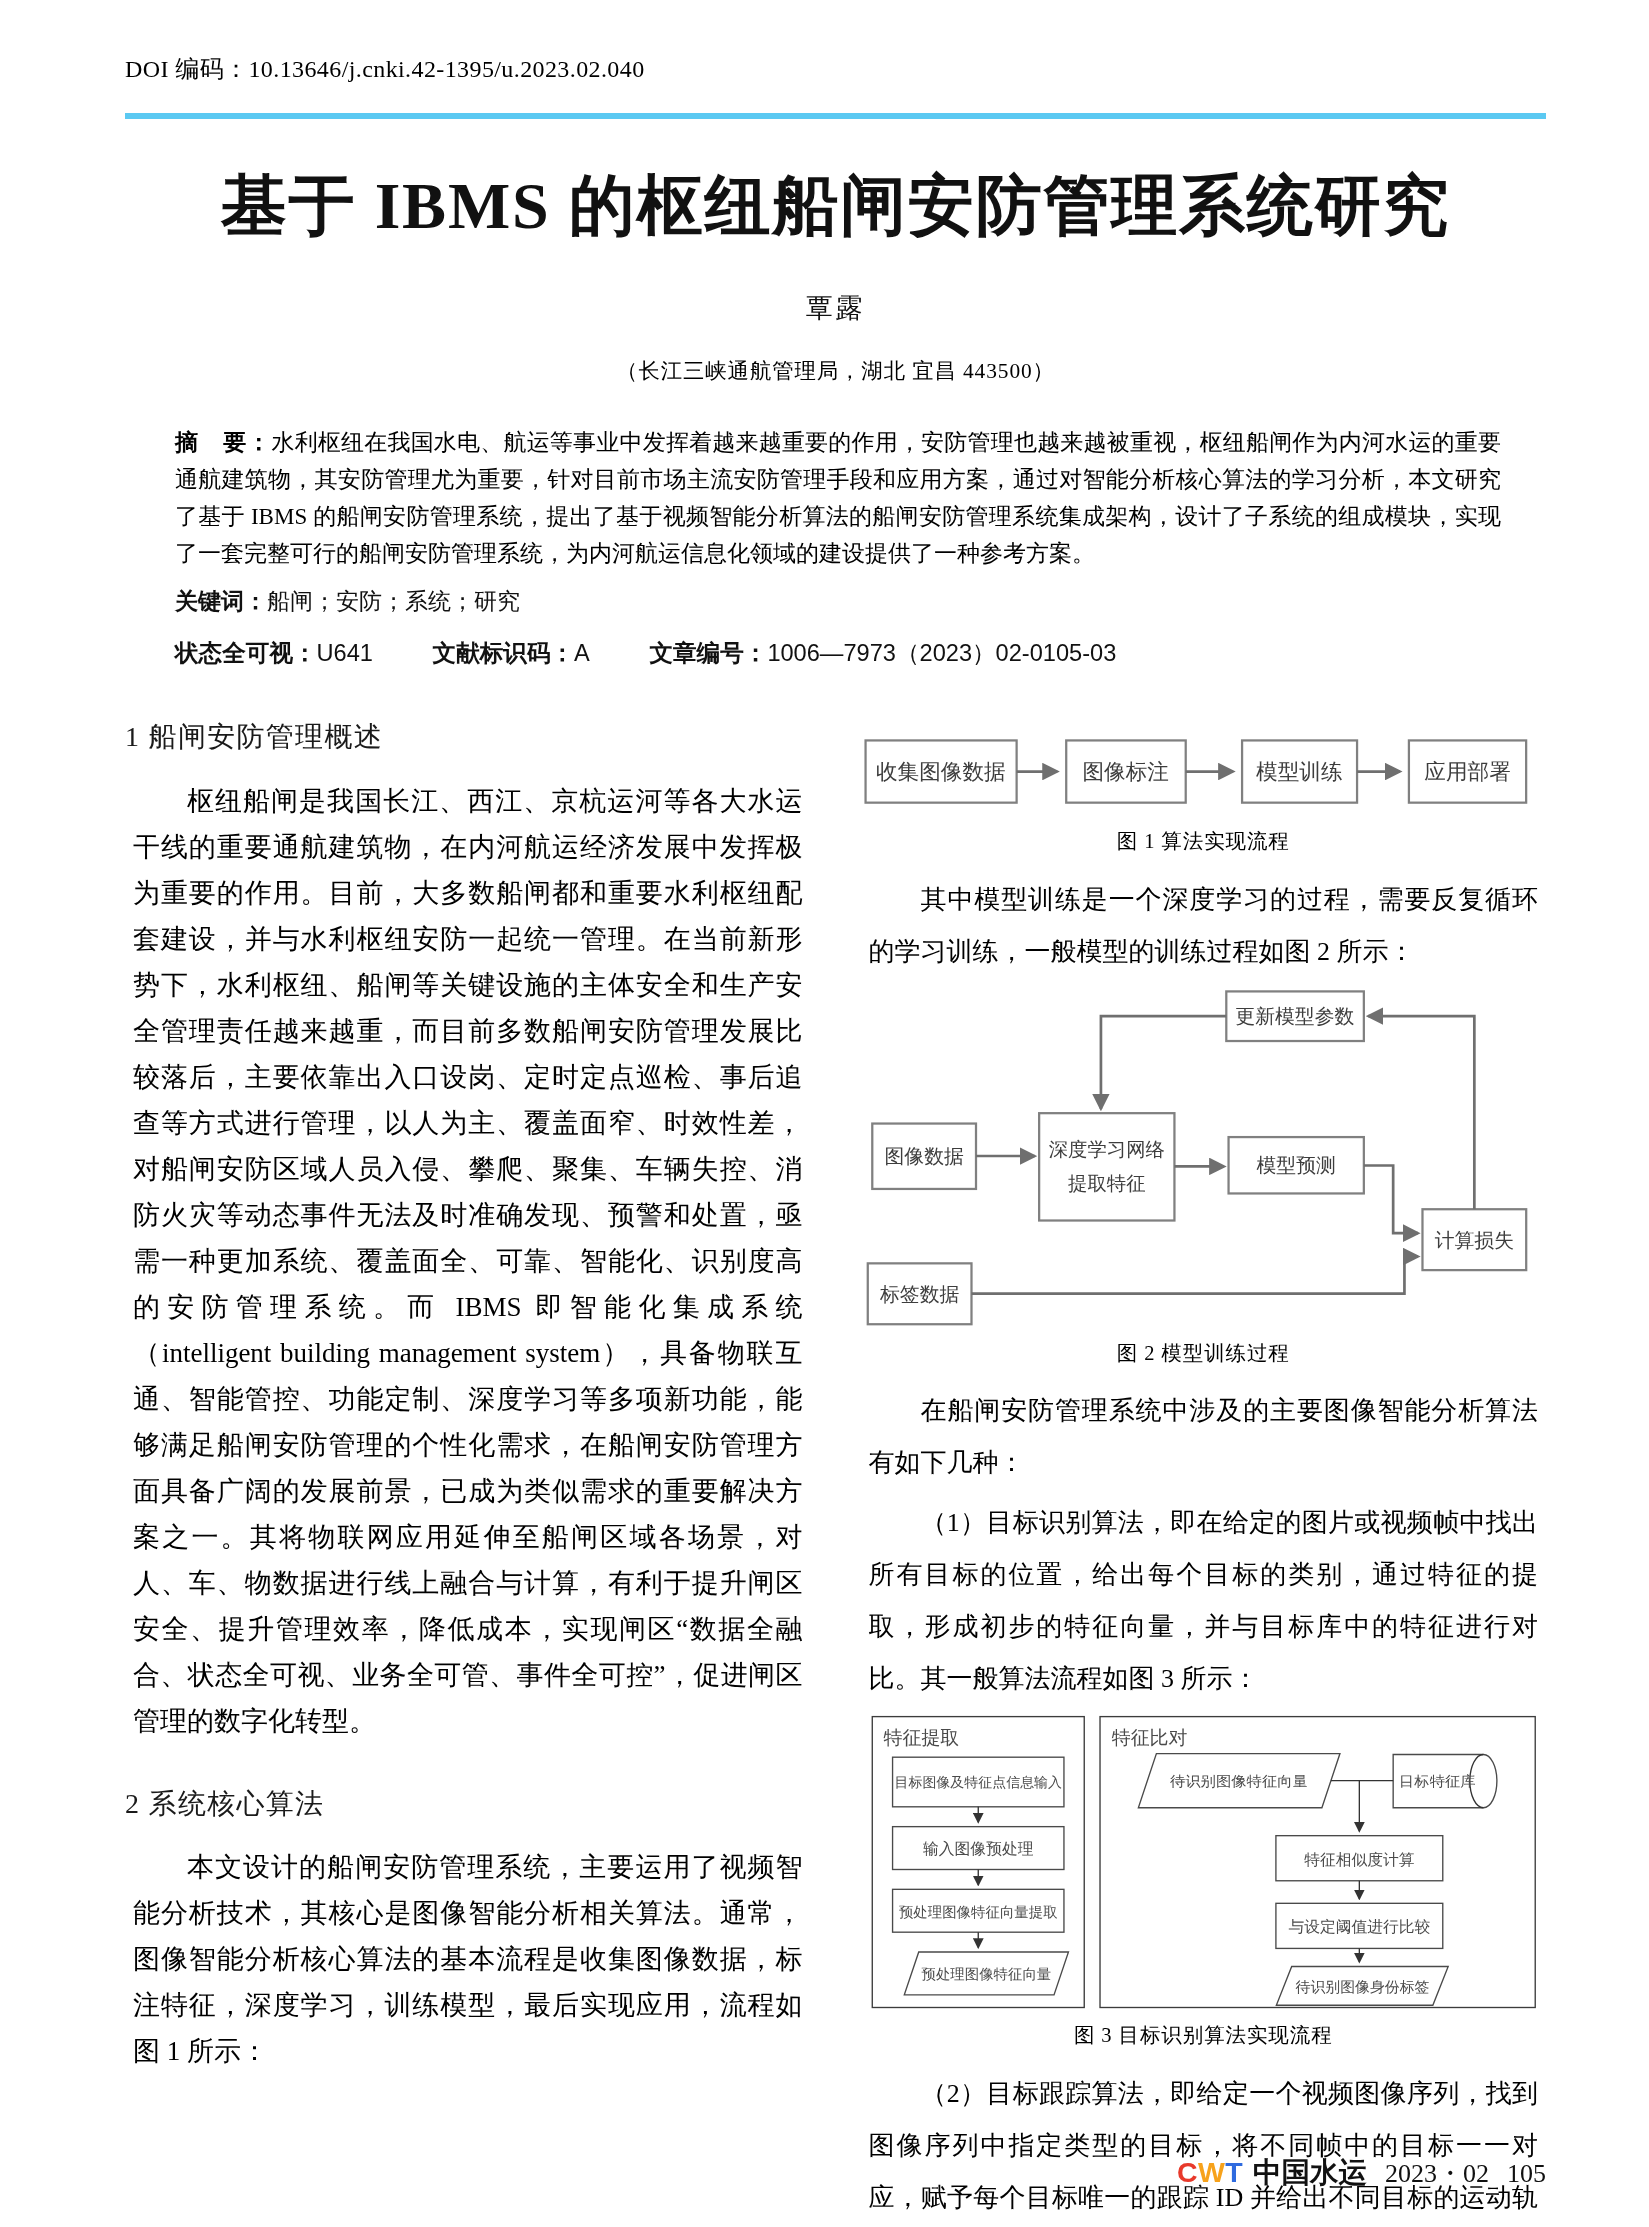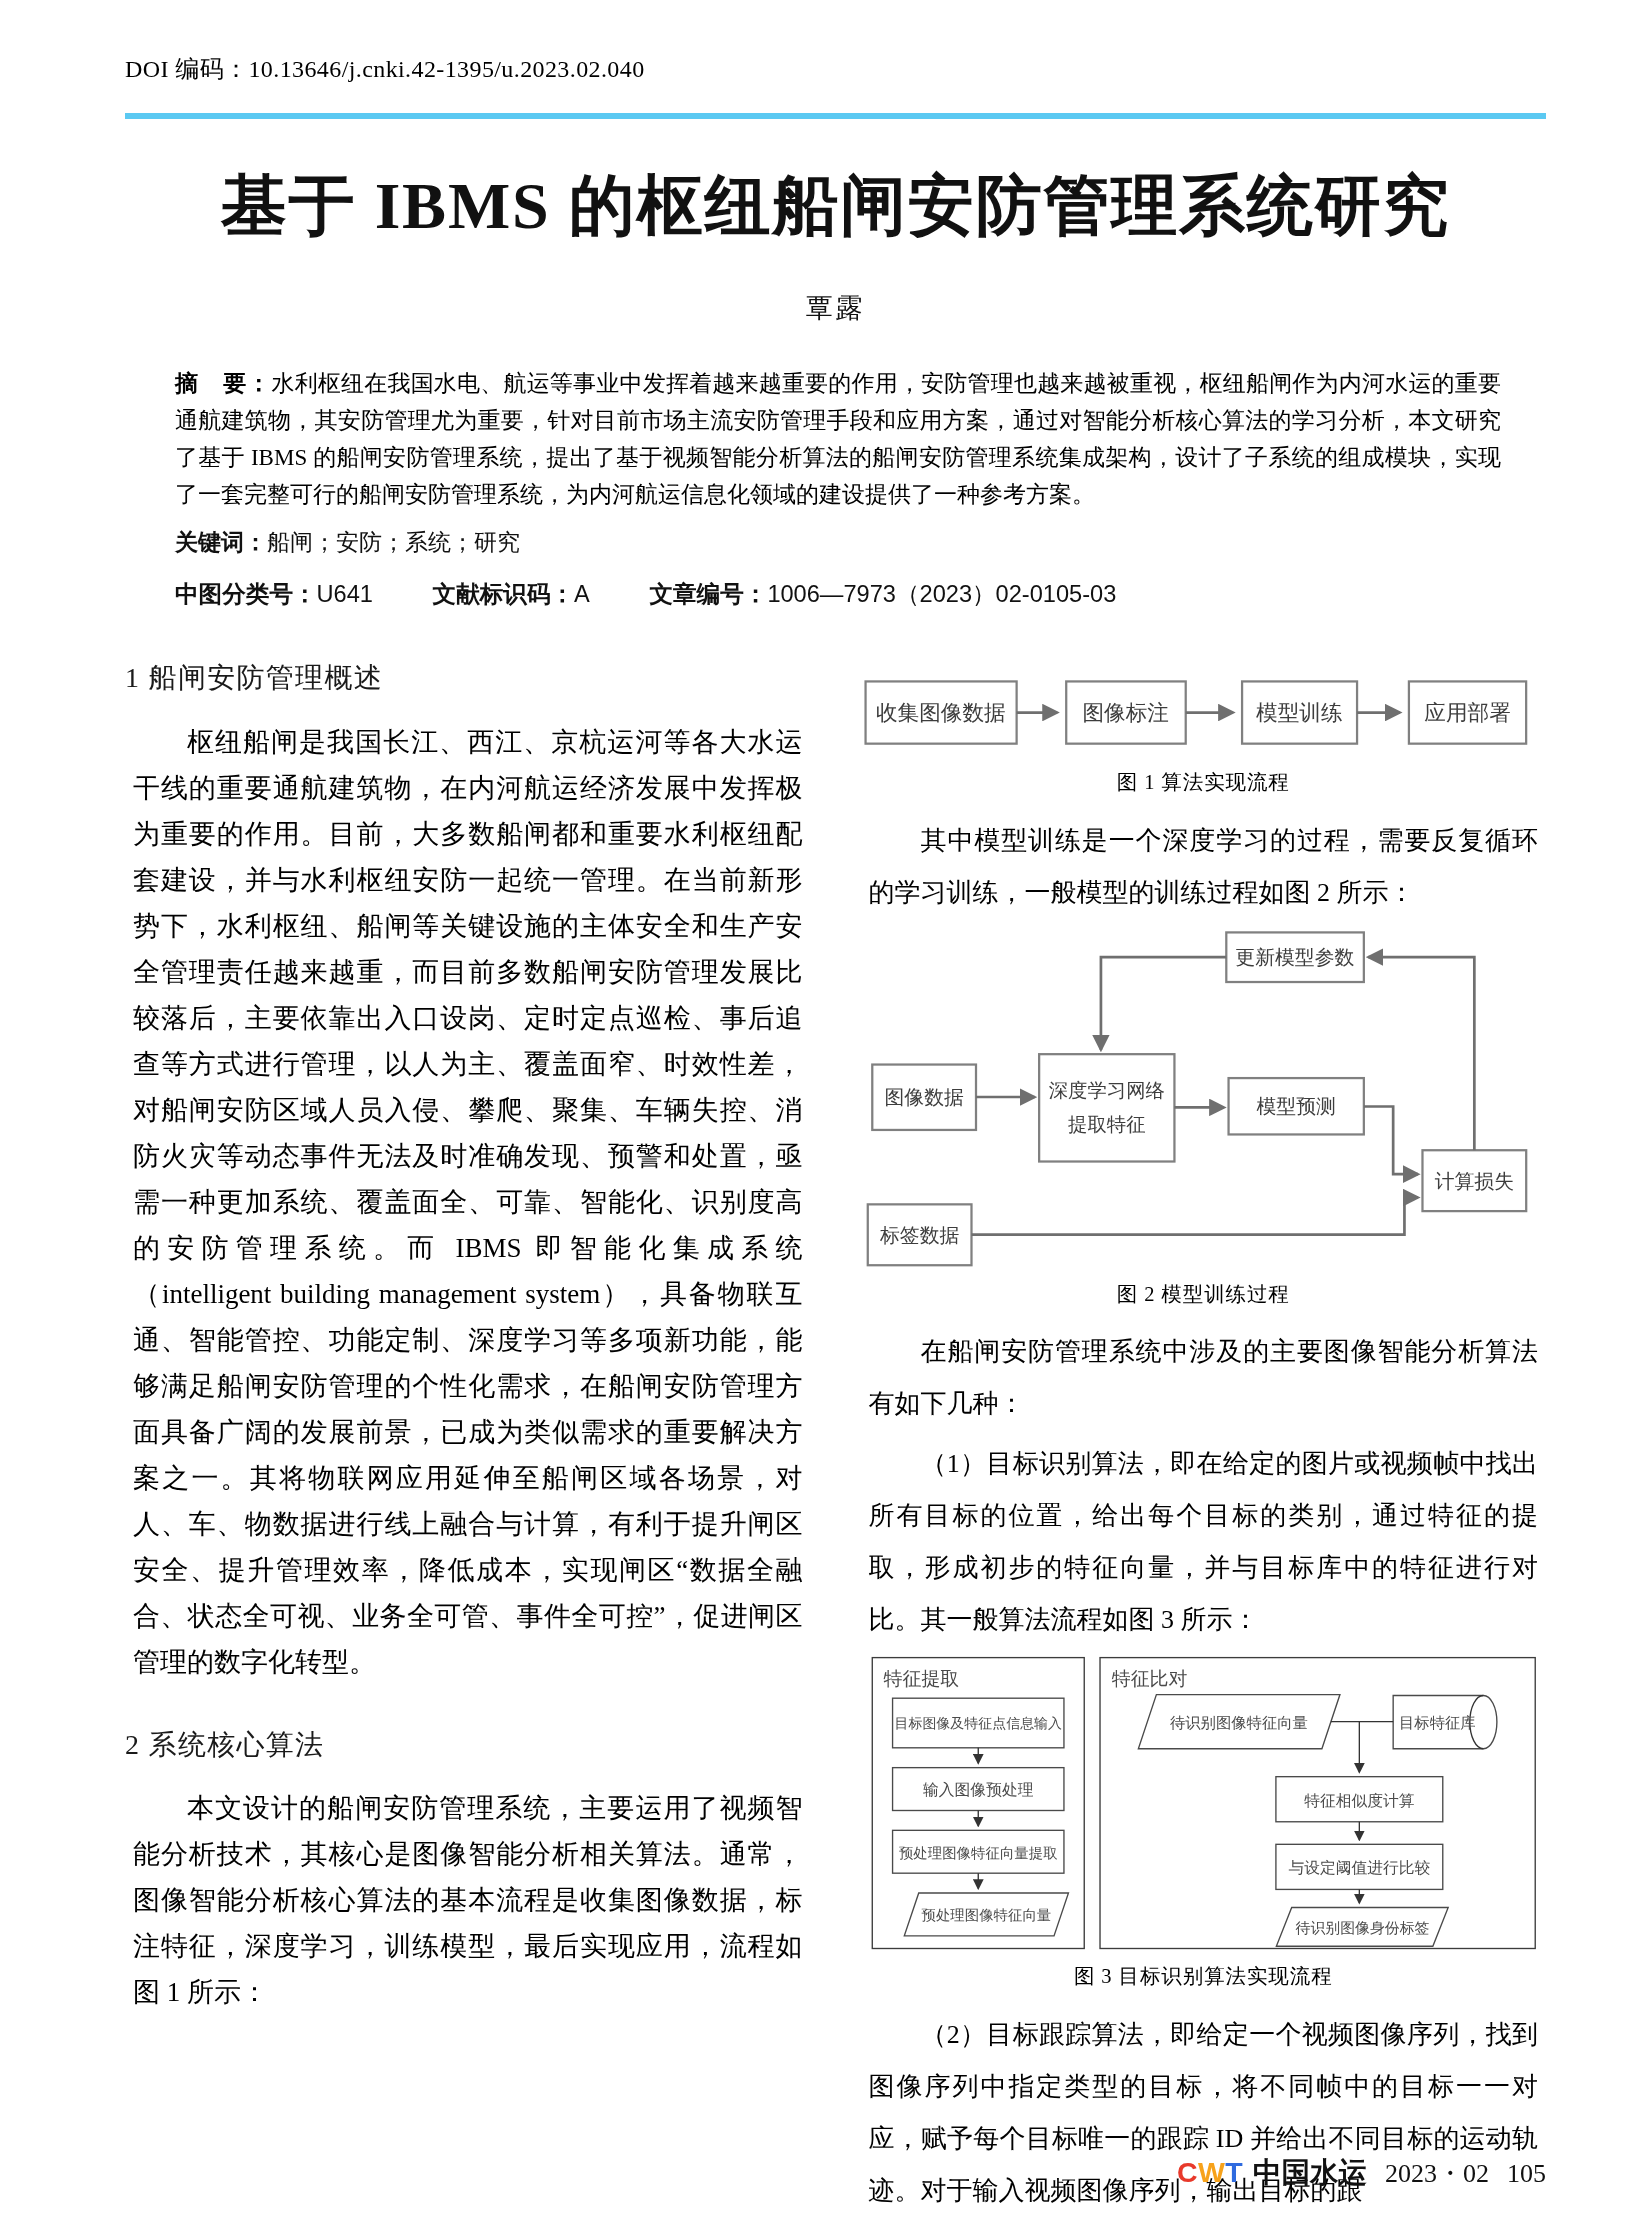--- a/index.html
+++ b/index.html
@@ -102,27 +102,28 @@
 </head>
 <body>
 
 <div class="page">
 
   <div class="doi-line">DOI 编码：10.13646/j.cnki.42-1395/u.2023.02.040</div>
   <div class="blue-rule"></div>
 
   <h1 class="title">基于 IBMS 的枢纽船闸安防管理系统研究</h1>
   <div class="author">覃露</div>
+  <div class="affiliation">（长江三峡通航管理局，湖北 宜昌 443500）</div>
 
   <div class="abstract"><span class="lbl">摘　要：</span><span>水利枢纽在我国水电、航运等事业中发挥着越来越重要的作用，安防管理也越来越被重视，枢纽船闸作为内河水运的重要通航建筑物，其安防管理尤为重要，针对目前市场主流安防管理手段和应用方案，通过对智能分析核心算法的学习分析，本文研究了基于 IBMS 的船闸安防管理系统，提出了基于视频智能分析算法的船闸安防管理系统集成架构，设计了子系统的组成模块，实现了一套完整可行的船闸安防管理系统，为内河航运信息化领域的建设提供了一种参考方案。</span></div>
 
   <div class="kw-line"><span class="lbl">关键词：</span><span>船闸；安防；系统；研究</span></div>
 
   <div class="clc-line">
-    <span class="grp"><span class="lbl">中图分类号：</span><span>U641</span></span>
+    <span class="grp"><span class="lbl">状态全可视：</span><span>U641</span></span>
     <span class="grp"><span class="lbl">文献标识码：</span><span>A</span></span>
     <span class="grp"><span class="lbl">文章编号：</span><span>1006—7973（2023）02-0105-03</span></span>
   </div>
 
   <div class="columns">
 
     <div class="col colL">
       <h2 class="sec-heading">1 船闸安防管理概述</h2>
       <p class="body-p">枢纽船闸是我国长江、西江、京杭运河等各大水运干线的重要通航建筑物，在内河航运经济发展中发挥极为重要的作用。目前，大多数船闸都和重要水利枢纽配套建设，并与水利枢纽安防一起统一管理。在当前新形势下，水利枢纽、船闸等关键设施的主体安全和生产安全管理责任越来越重，而目前多数船闸安防管理发展比较落后，主要依靠出入口设岗、定时定点巡检、事后追查等方式进行管理，以人为主、覆盖面窄、时效性差，对船闸安防区域人员入侵、攀爬、聚集、车辆失控、消防火灾等动态事件无法及时准确发现、预警和处置，亟需一种更加系统、覆盖面全、可靠、智能化、识别度高的安防管理系统。而 IBMS 即智能化集成系统（intelligent building management system），具备物联互通、智能管控、功能定制、深度学习等多项新功能，能够满足船闸安防管理的个性化需求，在船闸安防管理方面具备广阔的发展前景，已成为类似需求的重要解决方案之一。其将物联网应用延伸至船闸区域各场景，对人、车、物数据进行线上融合与计算，有利于提升闸区安全、提升管理效率，降低成本，实现闸区“数据全融合、状态全可视、业务全可管、事件全可控”，促进闸区管理的数字化转型。</p>
       <h2 class="sec-heading second">2 系统核心算法</h2>

